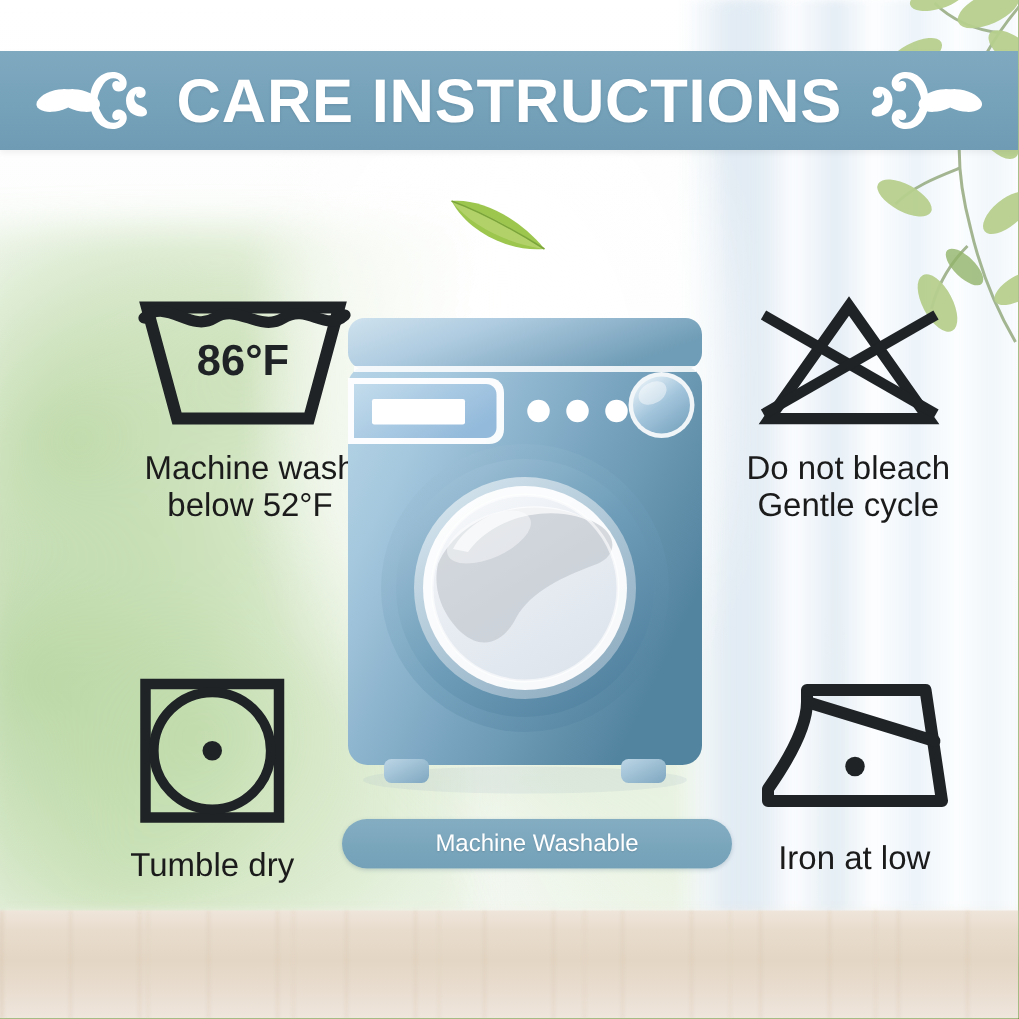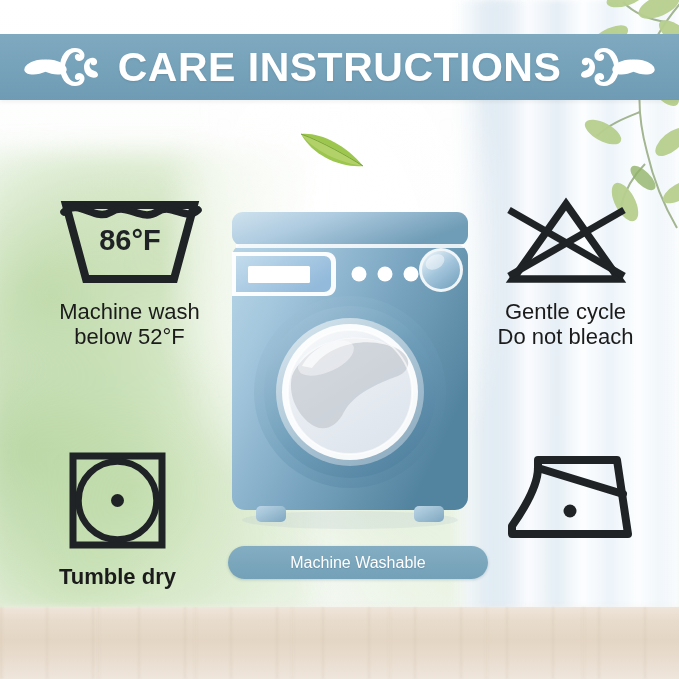--- a/index.html
+++ b/index.html
@@ -104,23 +104,23 @@
 
   
   .cell{position:absolute;display:flex;flex-direction:column;align-items:center;}
   .cell .glyph{display:block;}
   .cell .caption{
     margin-top:12px;text-align:center;color:#1b1b1b;font-size:22px;line-height:1.12;
     white-space:nowrap;
   }
   .caption span{display:block;}
 
-  #cell-wash{left:22px;top:196px;width:215px;}
+  #cell-wash{left:22px;top:196px;width:215px;align-items:flex-end;}
   #cell-bleach{left:458px;top:196px;width:215px;}
-  #cell-dry{left:10px;top:448px;width:215px;font-weight:bold;}
+  #cell-dry{left:34px;top:448px;width:215px;}
   #cell-iron{left:462px;top:448px;width:215px;}
 
   
   .machine{position:absolute;left:226px;top:208px;width:248px;height:325px;}
 
   
   .badge{
     position:absolute;left:228px;top:546px;width:260px;height:33px;
     border-radius:17px;
     background:linear-gradient(180deg,#84adc2 0%,#7aa6bc 55%,#74a1b8 100%);
@@ -213,22 +213,22 @@
     </div>
   </div>
 
   <div class="cell" id="cell-bleach">
     <svg class="glyph" width="150" height="92" viewBox="0 0 150 92">
       <path d="M75 8 L128 83 L22 83 Z" fill="none" stroke="#1f2326" stroke-width="7.5" stroke-linejoin="miter"></path>
       <line x1="18" y1="14" x2="133" y2="80" stroke="#1f2326" stroke-width="7"></line>
       <line x1="133" y1="14" x2="18" y2="80" stroke="#1f2326" stroke-width="7"></line>
     </svg>
     <div class="caption">
+      <span>Do not bleach</span>
       <span>Gentle cycle</span>
-      <span>Do not bleach</span>
     </div>
   </div>
 
   <div class="cell" id="cell-dry">
     <svg class="glyph" width="105" height="105" viewBox="0 0 105 105">
       <rect x="8" y="8" width="89" height="89" fill="none" stroke="#1f2326" stroke-width="7"></rect>
       <circle cx="52.5" cy="52.5" r="39" fill="none" stroke="#1f2326" stroke-width="6.5"></circle>
       <circle cx="52.5" cy="52.5" r="6.5" fill="#1f2326"></circle>
     </svg>
     <div class="caption">
@@ -236,20 +236,21 @@
     </div>
   </div>
 
   <div class="cell" id="cell-iron">
     <svg class="glyph" width="140" height="100" viewBox="0 0 140 100">
       <path d="M12 86 L128 86 L117 12 L38 12 L38 20 C 38 36, 26 58, 12 78 Z" fill="none" stroke="#1f2326" stroke-width="8" stroke-linejoin="round" stroke-linecap="round"></path>
       <path d="M38 20 L123 46" fill="none" stroke="#1f2326" stroke-width="8" stroke-linecap="round"></path>
       <circle cx="70" cy="63" r="6.5" fill="#1f2326"></circle>
     </svg>
     <div class="caption">
+      <span>Iron at low</span>
     </div>
   </div>
 
   <svg class="machine" viewBox="0 0 248 325">
     <defs>
       <linearGradient id="bodyGrad" x1="0" y1="0" x2="1" y2="0.55">
         <stop offset="0%" stop-color="#b7d4e6"></stop>
         <stop offset="22%" stop-color="#a5c8de"></stop>
         <stop offset="55%" stop-color="#7fa9c4"></stop>
         <stop offset="100%" stop-color="#53849f"></stop>

